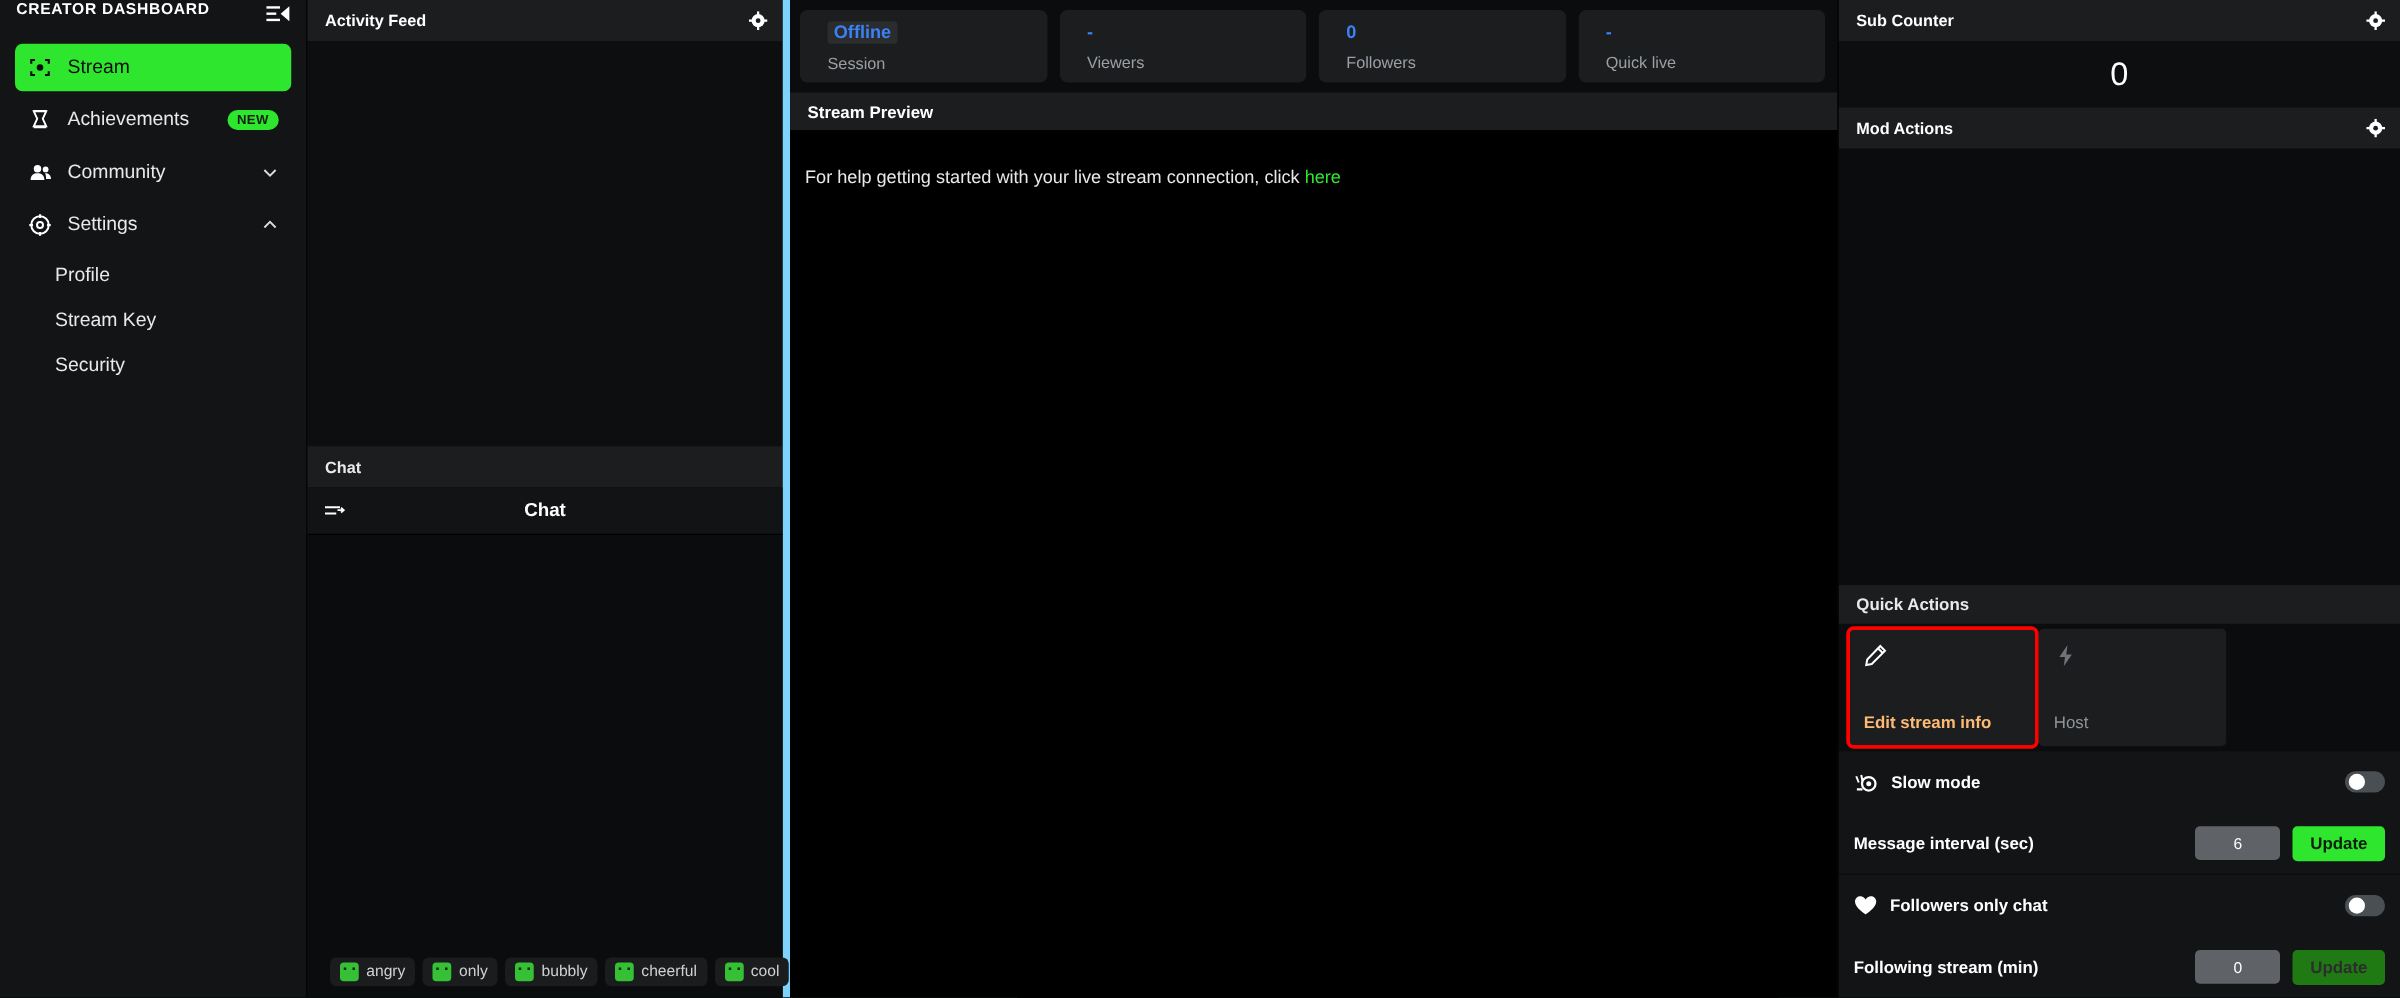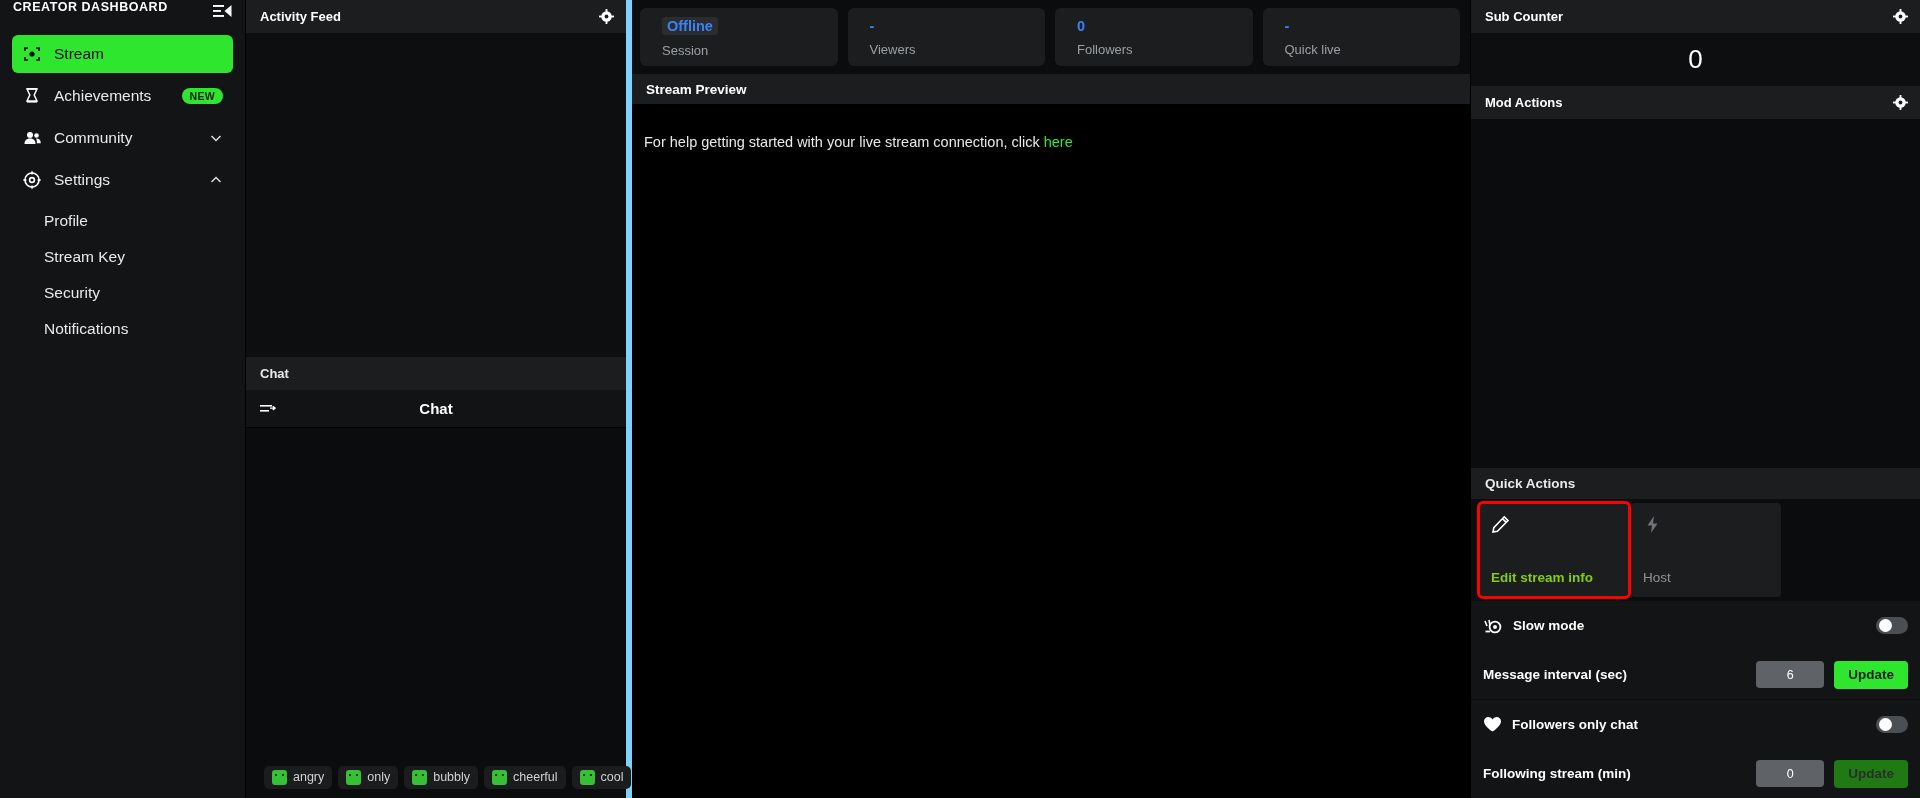--- a/index.html
+++ b/index.html
@@ -116,21 +116,21 @@
   .mod-body{ flex:1; background:#0b0c0d; }
   .qa-head{ height:31px; flex:0 0 31px; background:#1b1d1e;
     display:flex; align-items:center; padding:0 14px; font-size:13.5px; font-weight:bold; }
   .qa-grid{ flex:0 0 102px; display:flex; gap:0; padding:4px 0 0 8px; }
   .qa-card{
     width:150px; height:94px; background:#1b1d1e; border-radius:4px;
     padding:12px 0 0 12px; display:flex; flex-direction:column; justify-content:space-between;
     cursor:pointer; position:relative;
   }
   .qa-card .qa-ic{ width:20px; height:20px; }
-  .qa-card .qa-lb{ font-size:13.5px; font-weight:bold; color:#84cc16; padding-bottom:12px; }
+  .qa-card .qa-lb{ font-size:13.5px; font-weight:bold; color:#fdba74; padding-bottom:12px; }
   .qa-card.muted .qa-lb{ color:#8f9499; font-weight:normal; }
   .qa-card.highlight{ outline:3px solid #ff0000; outline-offset:-1px; margin-right:2px; }
 
   .modblock{ background:#131415; margin:0; padding:0 12px; }
   .mod-row{ height:49px; display:flex; align-items:center; gap:10px; }
   .mod-row .mlabel{ flex:1; font-size:13.5px; font-weight:bold; color:#fff; }
   .toggle{ width:32px; height:17px; border-radius:9px; background:#4a4f54; position:relative; cursor:pointer; flex:0 0 32px; }
   .toggle .knob{ position:absolute; top:2px; left:3px; width:13px; height:13px; border-radius:50%; background:#fff; }
   .numinput{
     width:68px; height:27px; background:#5f6367; border-radius:4px;
@@ -225,21 +225,20 @@
             <path d="M2.5 9 L7 4.5 L11.5 9" stroke="#fff" stroke-width="1.5" fill="none"></path>
           </svg>
         </span>
       </div>
     </nav>
 
     <div class="sb-sub">
       <div class="sb-subitem">Profile</div>
       <div class="sb-subitem">Stream Key</div>
       <div class="sb-subitem">Security</div>
-      <div class="sb-subitem">Notifications</div>
     </div>
   </aside>
 
   <section class="feedcol">
     <div class="panel-head">
       <span>Activity Feed</span>
       <span>
         <svg width="15" height="15" viewBox="0 0 18 18">
           <circle cx="9" cy="9" r="6.3" fill="#fff"></circle>
           <circle cx="9" cy="9" r="2.3" fill="#1b1d1e"></circle>

